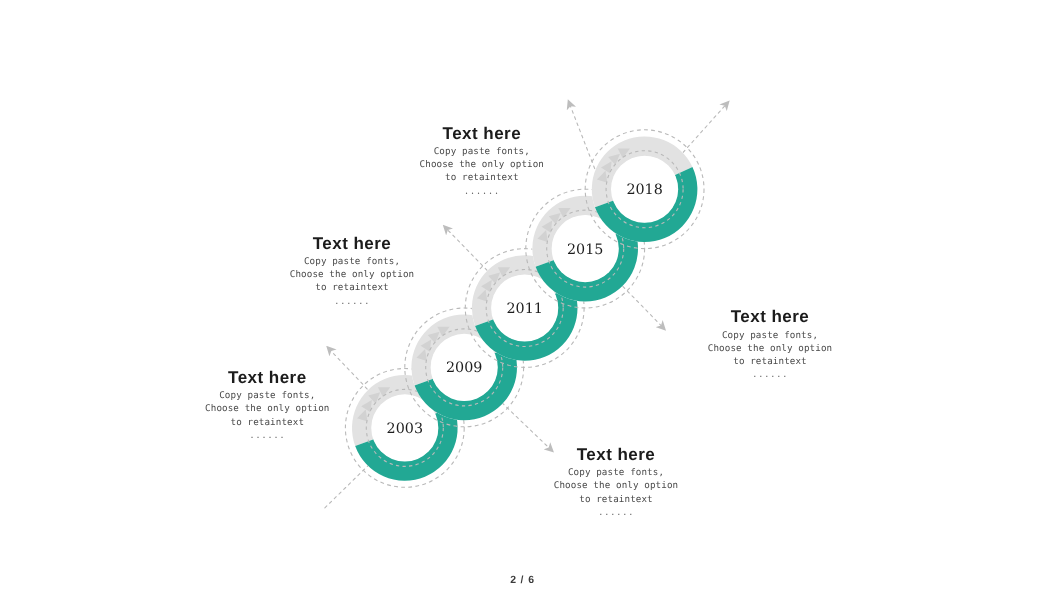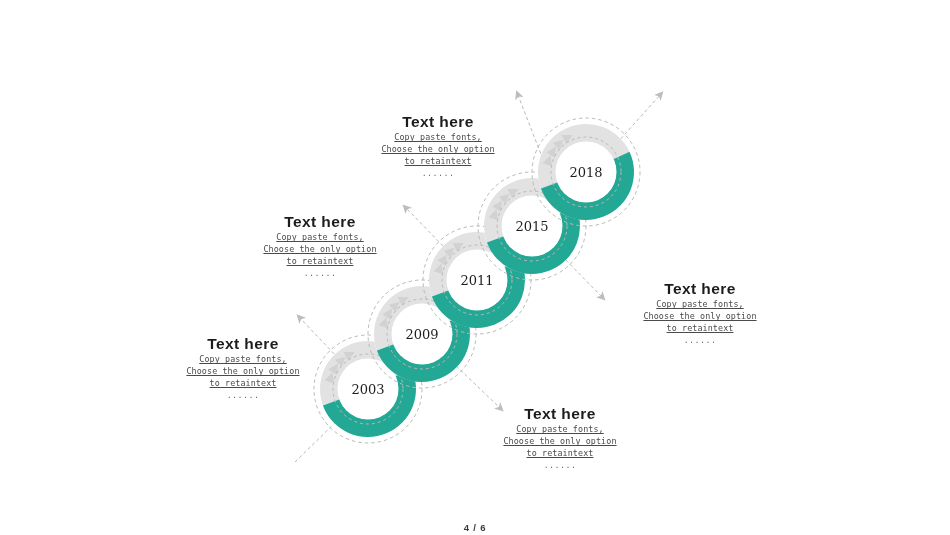--- a/index.html
+++ b/index.html
@@ -42,21 +42,20 @@
     line-height: 1.25;
     margin-bottom: 1px;
   }
   .txt-line {
     font-family: "DejaVu Sans Mono", monospace;
     font-size: 8.4px;
     color: #4a4a4a;
     line-height: 1.42;
     letter-spacing: 0.1px;
     white-space: nowrap;
-    text-decoration: underline;
   }
   .txt-dots {
     font-family: "DejaVu Sans Mono", monospace;
     font-size: 8.4px;
     color: #6d6d6d;
     line-height: 1.42;
     letter-spacing: 0.4px;
   }
   #pager {
     position: absolute;
@@ -196,15 +195,15 @@
       </div>
       <div class="txt-block" style="left: 450px; top: 404px;">
         <div class="txt-title">Text here</div>
         <div class="txt-line">Copy paste fonts,</div>
         <div class="txt-line">Choose the only option</div>
         <div class="txt-line">to retaintext</div>
         <div class="txt-dots">......</div>
       </div>
     </div>
 
-  <div id="pager">4 / 6</div>
+  <div id="pager">2 / 6</div>
 
 </div>
 
 </body></html>

